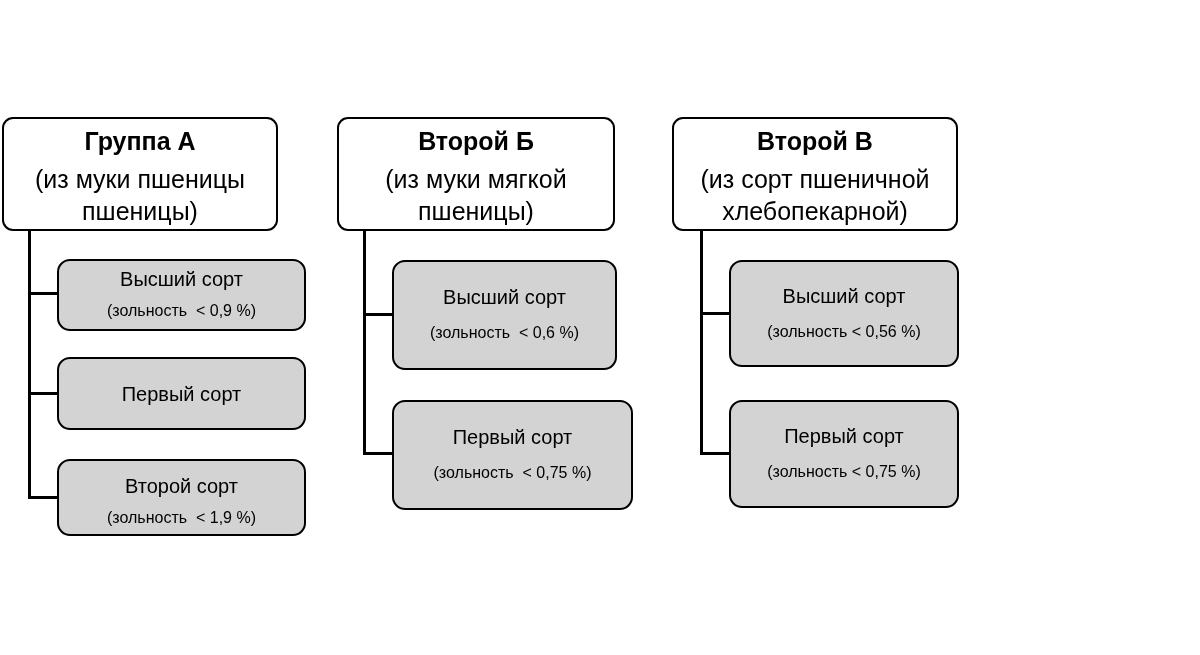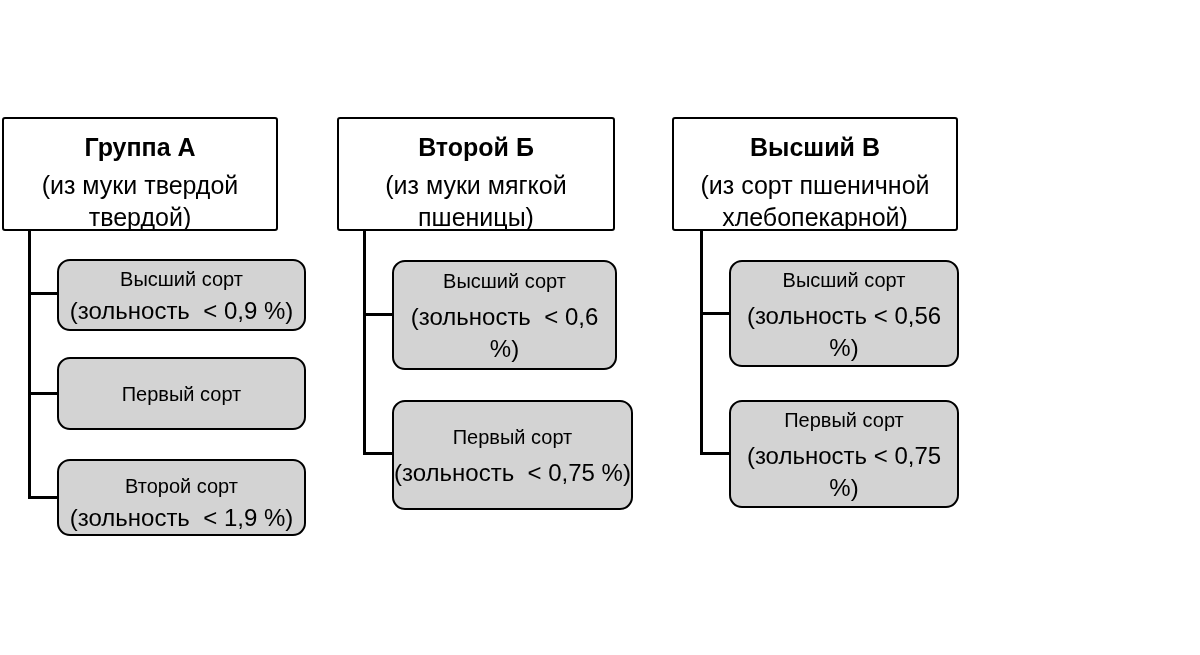--- a/index.html
+++ b/index.html
@@ -17,26 +17,26 @@
     height: 655px;
     background: var(--bg);
     overflow: hidden;
     font-family: "Liberation Sans", sans-serif;
     color: var(--text);
   }
   .parent-box {
     position: absolute;
     background: var(--parent-fill);
     border: 2.5px solid var(--line);
-    border-radius: 3px;
+    border-radius: 11px;
     display: flex;
     flex-direction: column;
     align-items: center;
     justify-content: flex-start;
-    padding-top: 10px;
+    padding-top: 4px;
     text-align: center;
   }
   .parent-title {
     font-size: 25px;
     font-weight: bold;
     line-height: 36px;
     white-space: pre-wrap;
   }
   .parent-subtitle {
     font-size: 25px;
@@ -55,37 +55,37 @@
     justify-content: center;
     text-align: center;
   }
   .child-box.tall { row-gap: 4px; }
   .grade-name {
     font-size: 20px;
     line-height: 32px;
     white-space: pre-wrap;
   }
   .grade-detail {
-    font-size: 24px;
+    font-size: 16px;
     line-height: 32px;
     white-space: pre-wrap;
   }
   .vline, .hline {
     position: absolute;
     background: var(--line);
   }
 </style>
 </head>
 <body>
 
 <div class="canvas">
 
   <div class="parent-box" style="left:2px; top:117px; width:276px; height:114px;">
     <div class="parent-title">Группа А</div>
-    <div class="parent-subtitle">(из муки твердой твердой)</div>
+    <div class="parent-subtitle">(из муки пшеницы пшеницы)</div>
   </div>
 
   <div class="vline" style="left:28px; top:231px; width:3px; height:268px;"></div>
   <div class="hline" style="left:28px; top:292px; width:31px; height:3px;"></div>
   <div class="hline" style="left:28px; top:392px; width:31px; height:3px;"></div>
   <div class="hline" style="left:28px; top:496px; width:31px; height:3px;"></div>
 
   <div class="child-box" style="left:57px; top:259px; width:249px; height:72px;">
     <div class="grade-name">Высший сорт</div>
     <div class="grade-detail">(зольность  &lt; 0,9 %)</div>
@@ -113,21 +113,21 @@
     <div class="grade-name">Высший сорт</div>
     <div class="grade-detail">(зольность  &lt; 0,6 %)</div>
   </div>
 
   <div class="child-box tall" style="left:392px; top:400px; width:241px; height:110px;">
     <div class="grade-name">Первый сорт</div>
     <div class="grade-detail">(зольность  &lt; 0,75 %)</div>
   </div>
 
   <div class="parent-box" style="left:672px; top:117px; width:286px; height:114px;">
-    <div class="parent-title">Высший В</div>
+    <div class="parent-title">Второй В</div>
     <div class="parent-subtitle">(из сорт пшеничной хлебопекарной)</div>
   </div>
 
   <div class="vline" style="left:700px; top:231px; width:3px; height:224px;"></div>
   <div class="hline" style="left:700px; top:312px; width:29px; height:3px;"></div>
   <div class="hline" style="left:700px; top:452px; width:29px; height:3px;"></div>
 
   <div class="child-box tall" style="left:729px; top:260px; width:230px; height:107px;">
     <div class="grade-name">Высший сорт</div>
     <div class="grade-detail">(зольность &lt; 0,56 %)</div>

